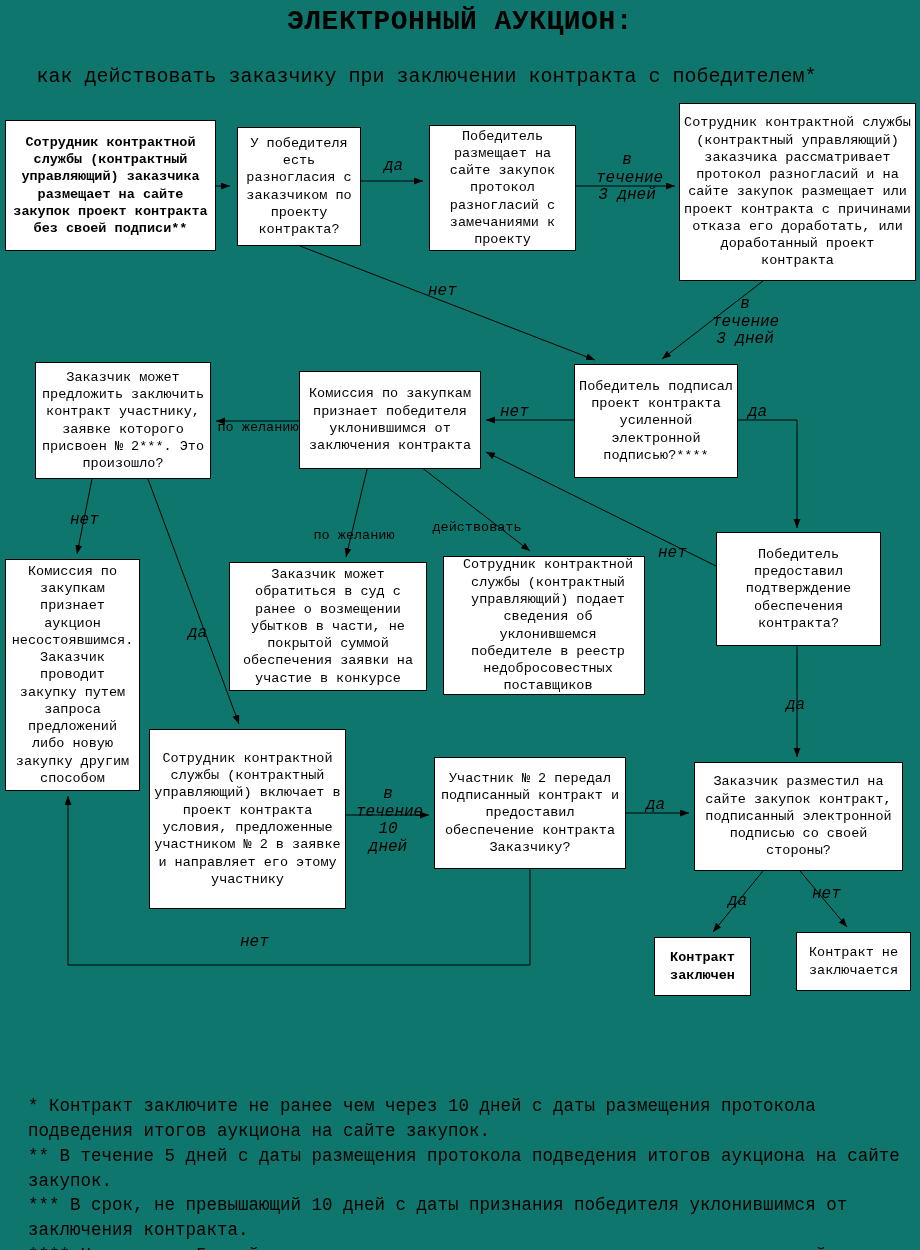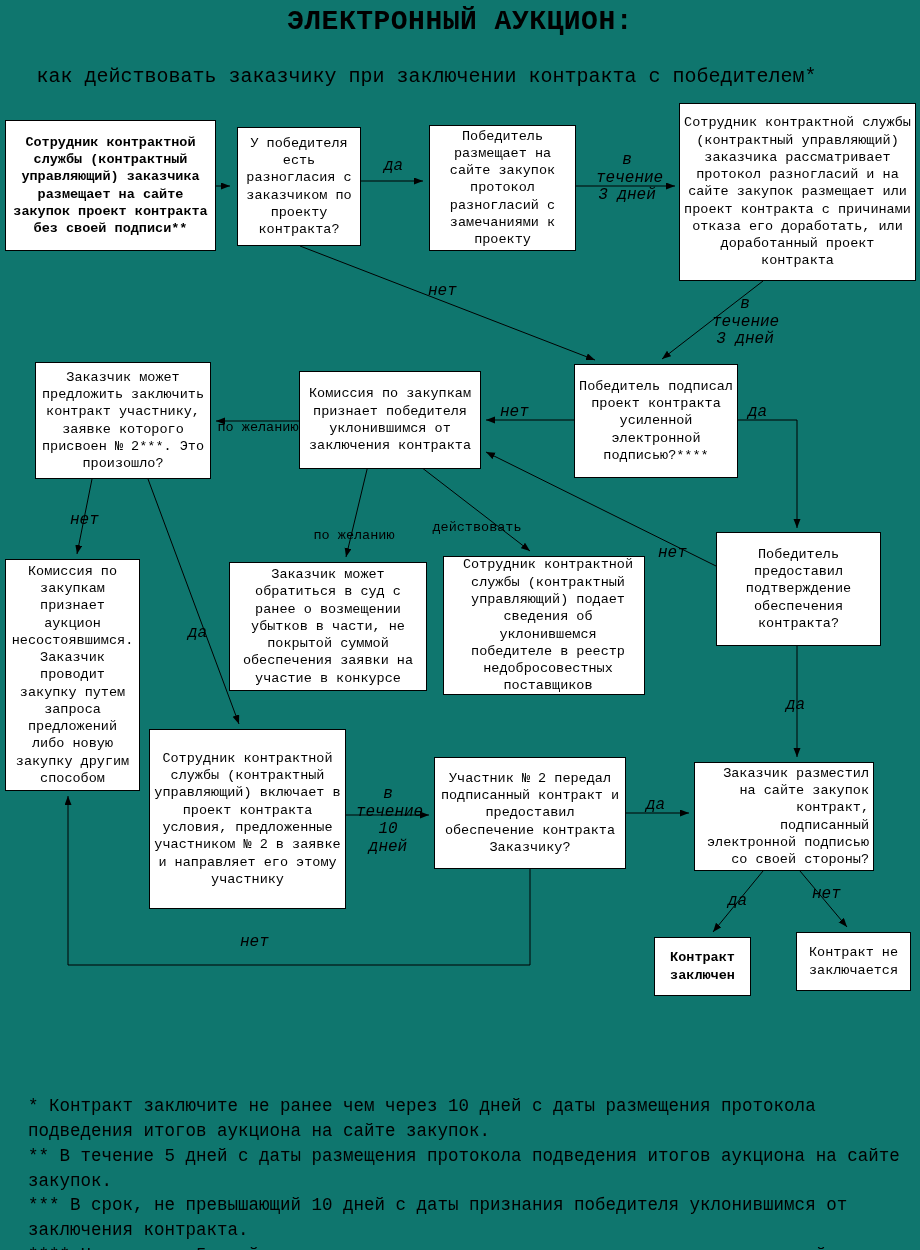--- a/index.html
+++ b/index.html
@@ -61,21 +61,21 @@
   <div class="box" style="left:679px;top:103px;width:237px;height:178px;">Сотрудник контрактной службы (контрактный управляющий) заказчика рассматривает протокол разногласий и на сайте закупок размещает или проект контракта с причинами отказа его доработать, или доработанный проект контракта</div>
   <div class="box" style="left:35px;top:362px;width:176px;height:117px;">Заказчик может предложить заключить контракт участнику, заявке которого присвоен № 2***. Это произошло?</div>
   <div class="box" style="left:299px;top:371px;width:182px;height:98px;">Комиссия по закупкам признает победителя уклонившимся от заключения контракта</div>
   <div class="box" style="left:574px;top:364px;width:164px;height:114px;">Победитель подписал проект контракта усиленной электронной подписью?****</div>
   <div class="box" style="left:716px;top:532px;width:165px;height:114px;">Победитель предоставил подтверждение обеспечения контракта?</div>
   <div class="box" style="left:229px;top:562px;width:198px;height:129px;">Заказчик может обратиться в суд с ранее о возмещении убытков в части, не покрытой суммой обеспечения заявки на участие в конкурсе</div>
   <div class="box" style="left:443px;top:556px;width:202px;height:139px;padding-left:12px;">Сотрудник контрактной службы (контрактный управляющий) подает сведения об уклонившемся победителе в реестр недобросовестных поставщиков</div>
   <div class="box" style="left:5px;top:559px;width:135px;height:232px;">Комиссия по закупкам признает аукцион несостоявшимся. Заказчик проводит закупку путем запроса предложений либо новую закупку другим способом</div>
   <div class="box" style="left:149px;top:729px;width:197px;height:180px;">Сотрудник контрактной службы (контрактный управляющий) включает в проект контракта условия, предложенные участником № 2 в заявке и направляет его этому участнику</div>
   <div class="box" style="left:434px;top:757px;width:192px;height:112px;">Участник № 2 передал подписанный контракт и предоставил обеспечение контракта Заказчику?</div>
-  <div class="box" style="left:694px;top:762px;width:180px;height:109px;text-align:right;">Заказчик разместил на сайте закупок контракт, подписанный электронной подписью со своей стороны?</div>
+  <div class="box" style="left:694px;top:762px;width:209px;height:109px;">Заказчик разместил на сайте закупок контракт, подписанный электронной подписью со своей стороны?</div>
   <div class="box bold" style="left:654px;top:937px;width:97px;height:59px;">Контракт заключен</div>
   <div class="box" style="left:796px;top:932px;width:115px;height:59px;">Контракт не заключается</div>
 
   <div class="lbl" style="left:384px;top:158px;">да</div>
   <div class="lbl" style="left:596px;top:152px;width:62px;">в течение 3 дней</div>
   <div class="lbl" style="left:428px;top:283px;">нет</div>
   <div class="lbl" style="left:712px;top:296px;width:66px;">в течение 3 дней</div>
   <div class="lbl" style="left:500px;top:404px;">нет</div>
   <div class="lbl upright" style="left:216px;top:404px;width:84px;">по желанию</div>
   <div class="lbl" style="left:748px;top:404px;">да</div>

